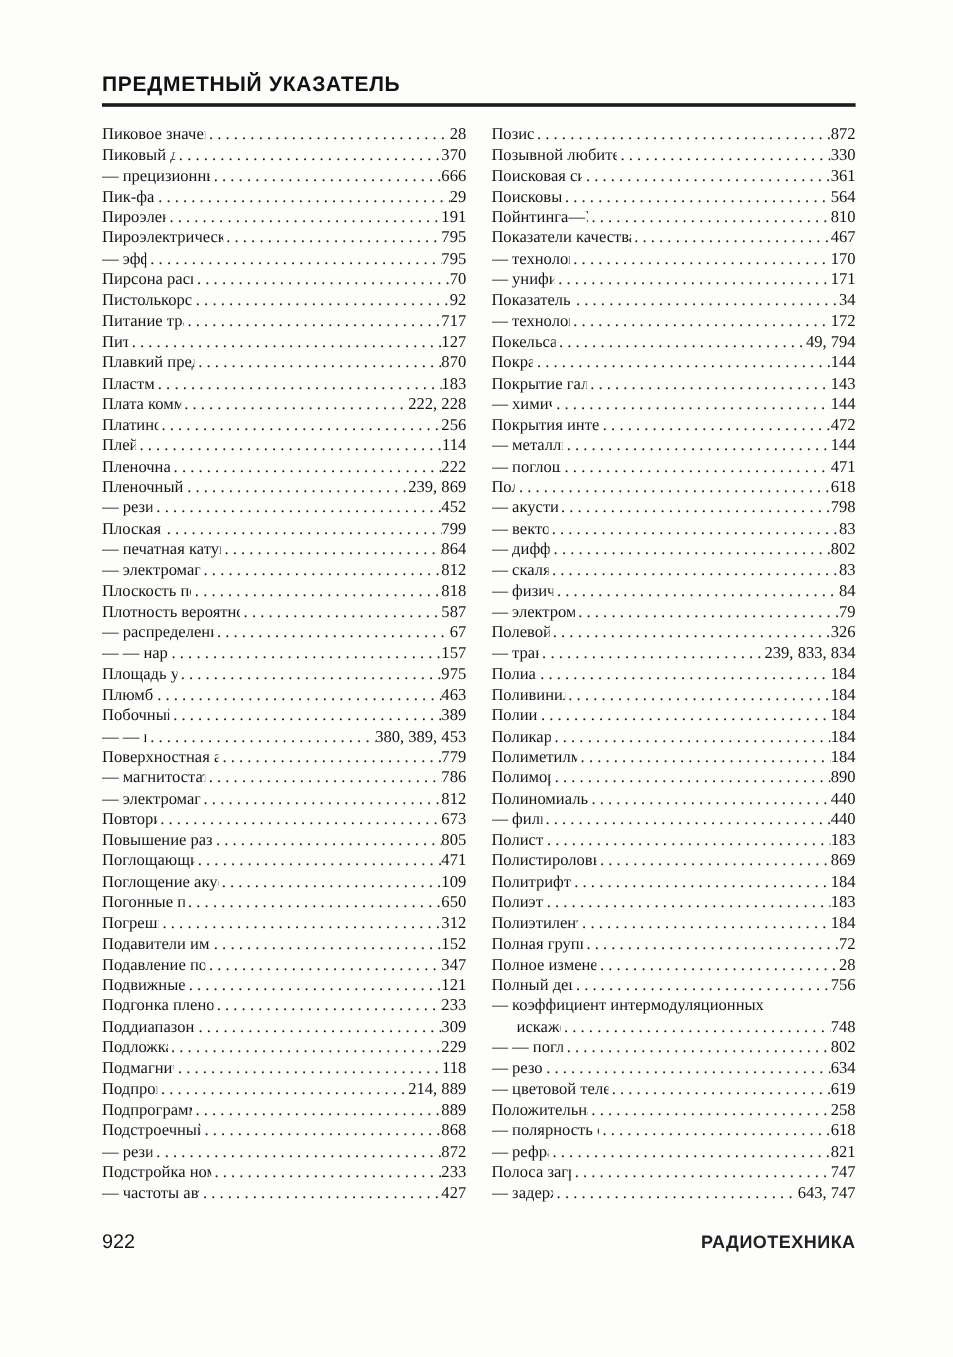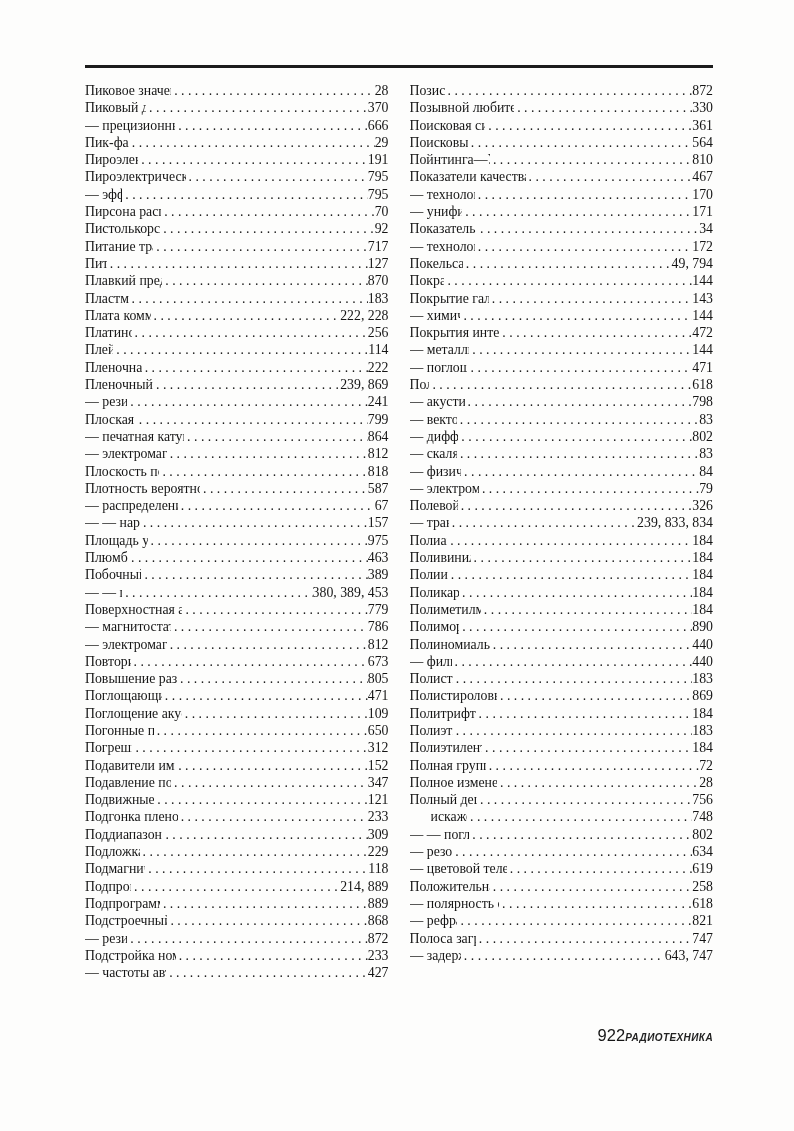--- a/index.html
+++ b/index.html
@@ -59,42 +59,42 @@
   }
   .entry .dots::after {
     content: ". . . . . . . . . . . . . . . . . . . . . . . . . . . . . . . . . . . . . . . . . . . . . . . . . . . . . . . .";
   }
   .entry .pg { flex: 0 0 auto; }
   .footer {
     position: absolute;
     top: 1026px; left: 85px;
     width: 628px;
     display: flex;
-    justify-content: flex-end;
+    justify-content: space-between;
     align-items: baseline;
   }
   .page-number {
     font-family: "Liberation Sans", sans-serif;
     font-size: 16.5px;
     color: #161616;
   }
   .running-title {
     font-family: "Liberation Sans", sans-serif;
-    font-style: italic;
     font-weight: bold;
-    font-size: 10px;
+    font-size: 15px;
     letter-spacing: 0.4px;
     color: #222;
   }
 </style>
 </head>
 <body>
 
 <div class="page">
   <div class="content">
+    <div class="header-title">ПРЕДМЕТНЫЙ УКАЗАТЕЛЬ</div>
     <hr class="header-rule">
     <div class="columns">
       <div class="col">
           <div class="entry">
             <span class="lbl">Пиковое значение величины</span>
             <span class="dots"></span>
             <span class="pg">28</span>
           </div>
           <div class="entry">
             <span class="lbl">Пиковый детектор</span>
@@ -177,21 +177,21 @@
             <span class="pg">222</span>
           </div>
           <div class="entry">
             <span class="lbl">Пленочный конденсатор</span>
             <span class="dots"></span>
             <span class="pg">239, 869</span>
           </div>
           <div class="entry">
             <span class="lbl">— резистор</span>
             <span class="dots"></span>
-            <span class="pg">241</span>
+            <span class="pg">452</span>
           </div>
           <div class="entry">
             <span class="lbl">Плоская волна</span>
             <span class="dots"></span>
             <span class="pg">799</span>
           </div>
           <div class="entry">
             <span class="lbl">— печатная катушка индуктивности</span>
             <span class="dots"></span>
             <span class="pg">864</span>
@@ -555,20 +555,23 @@
           </div>
           <div class="entry">
             <span class="lbl">Полное изменение величины</span>
             <span class="dots"></span>
             <span class="pg">28</span>
           </div>
           <div class="entry">
             <span class="lbl">Полный дешифратор</span>
             <span class="dots"></span>
             <span class="pg">756</span>
+          </div>
+          <div class="entry">
+            <span class="lbl">— коэффициент интермодуляционных</span>
           </div>
           <div class="entry cont">
             <span class="lbl">искажений</span>
             <span class="dots"></span>
             <span class="pg">748</span>
           </div>
           <div class="entry">
             <span class="lbl">— — поглощения</span>
             <span class="dots"></span>
             <span class="pg">802</span>

